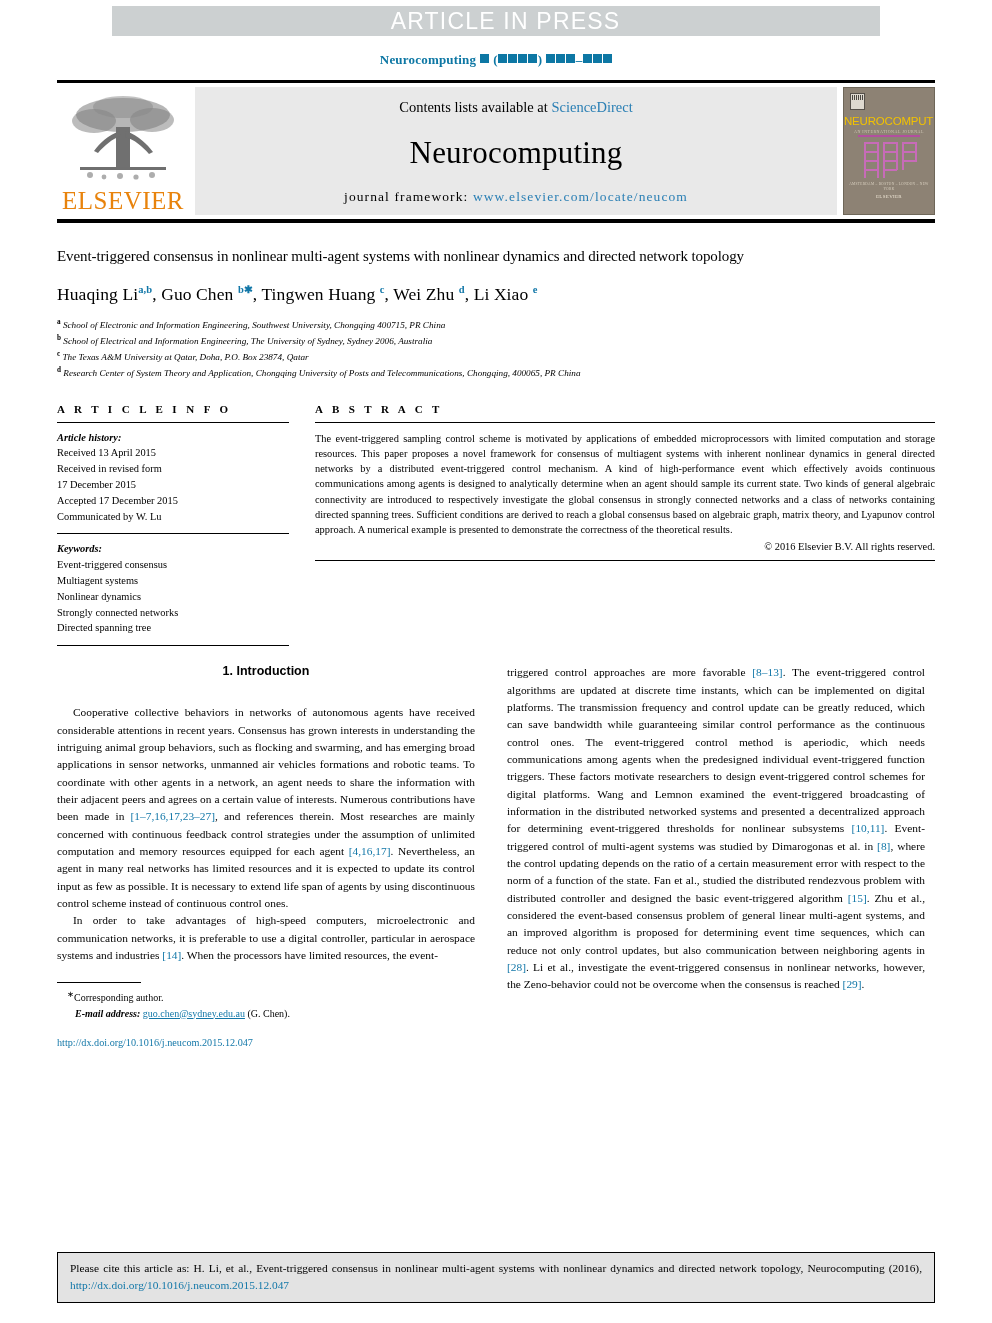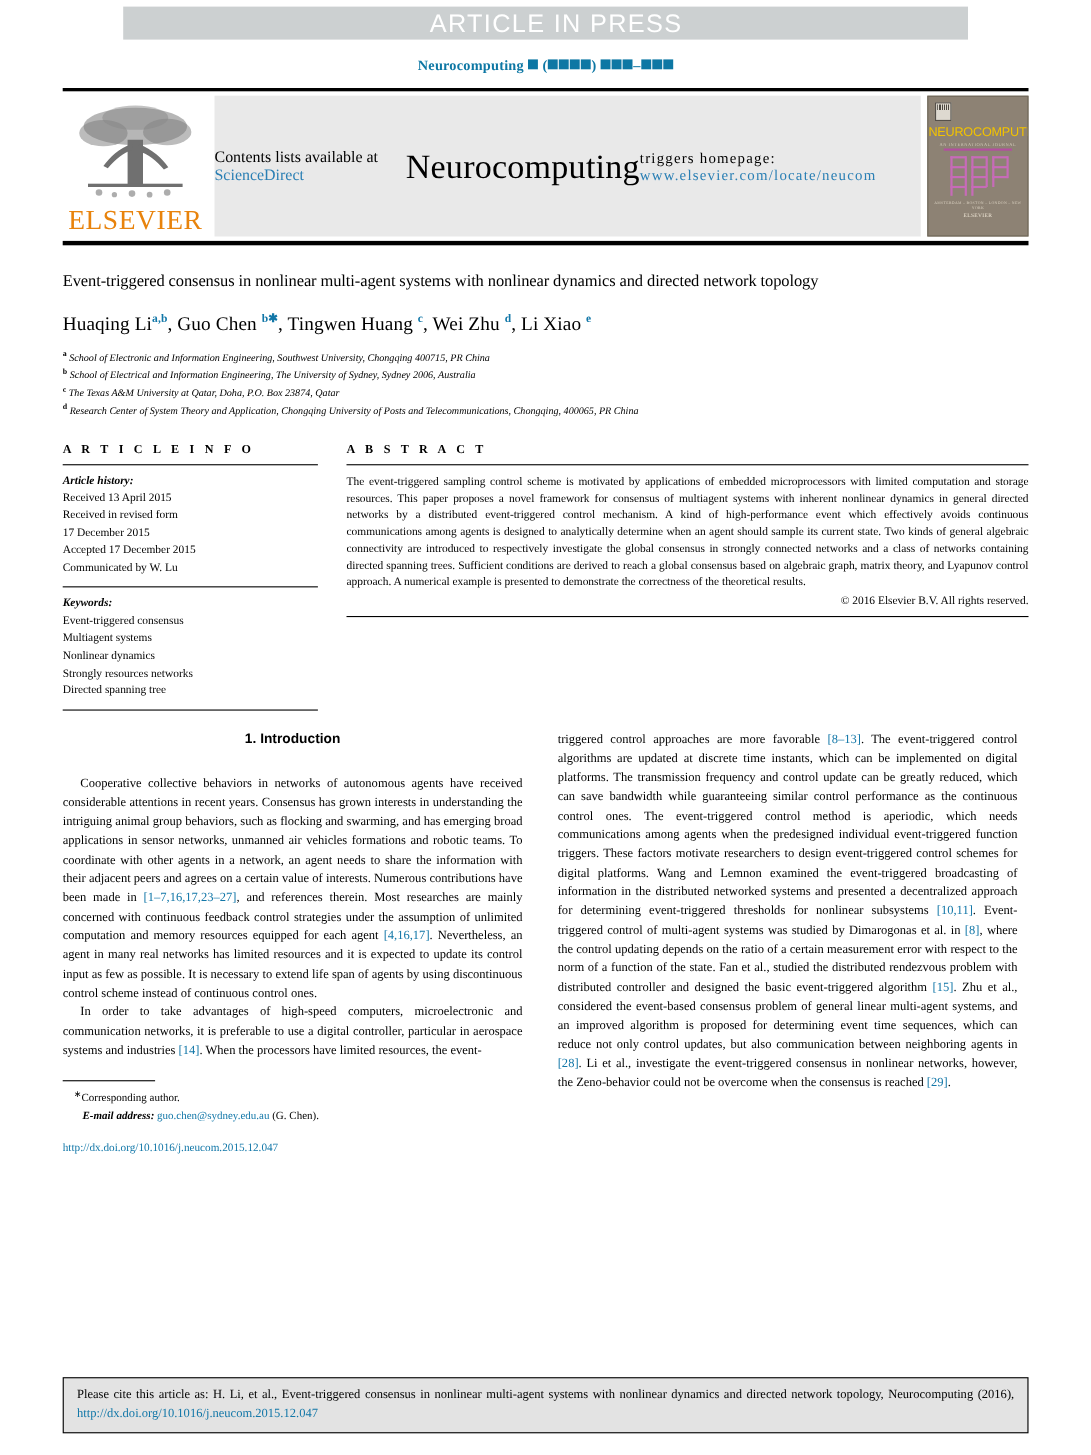--- a/index.html
+++ b/index.html
@@ -79,21 +79,21 @@
     color: #E8830C;
     letter-spacing: 0.5px;
     line-height: 1;
     margin-top: 1px;
     font-weight: normal;
   }
   .masthead-center {
     flex: 1 1 auto;
     background: #e9e9e9;
     display: flex;
-    flex-direction: row;
+    flex-direction: column;
     align-items: center;
     justify-content: space-between;
     padding: 12px 0 10px 0;
     margin: 0 6px;
   }
   .contents-line {
     font-size: 14.5px;
     font-family: "Liberation Serif", serif;
   }
   .sd-link { color: #2a7fb4; }
@@ -256,21 +256,21 @@
     width: 84px;
     border-top: 1px solid #000;
     margin: 18px 0 6px 0;
   }
   .footnote {
     font-size: 10px;
     line-height: 1.5;
     padding-left: 10px;
   }
   .footnote .em { font-style: italic; font-weight: bold; }
-  .mail-link { color: #1277a8; }
+  .mail-link { color: #1277a8; text-decoration: underline; }
 
   .doi-block { margin-top: 14px; font-size: 10.2px; line-height: 1.5; }
   .doi-link { color: #1277a8; }
 
   
   .cite-box {
     position: absolute;
     left: 57px;
     right: 57px;
     bottom: 20px;
@@ -322,21 +322,21 @@
     <div class="elsevier-word">ELSEVIER</div>
   </div>
 
   <div class="masthead-center">
     <div class="contents-line">
       <span>Contents lists available at</span>
       <span class="sd-link">ScienceDirect</span>
     </div>
     <div class="journal-title">Neurocomputing</div>
     <div class="homepage-line">
-      <span class="hp-label">triggers homepage:</span>
+      <span class="hp-label">journal framework:</span>
       <span class="homepage-url">www.elsevier.com/locate/neucom</span>
     </div>
   </div>
 
   <div class="cover-thumb">
     <div class="cover-minilogo"></div>
     <div class="cover-title">NEUROCOMPUTING</div>
     <div class="cover-sub">AN INTERNATIONAL JOURNAL</div>
     <div class="cover-rule"></div>
     <div class="cover-grid">
@@ -392,21 +392,21 @@
       <div>17 December 2015</div>
       <div>Accepted 17 December 2015</div>
       <div>Communicated by W. Lu</div>
     </div>
     <div class="rule-thin2"></div>
     <div class="info-group">
       <div class="lbl">Keywords:</div>
       <div>Event-triggered consensus</div>
       <div>Multiagent systems</div>
       <div>Nonlinear dynamics</div>
-      <div>Strongly resources networks</div>
+      <div>Strongly connected networks</div>
       <div>Directed spanning tree</div>
     </div>
     <div class="rule-thin2"></div>
   </div>
 
   <div class="col-abstract">
     <div class="section-caps">A B S T R A C T</div>
     <div class="rule-thin"></div>
     <div class="abstract-body">The event-triggered sampling control scheme is motivated by applications of embedded microprocessors with limited computation and storage resources. This paper proposes a novel framework for consensus of multiagent systems with inherent nonlinear dynamics in general directed networks by a distributed event-triggered control mechanism. A kind of high-performance event which effectively avoids continuous communications among agents is designed to analytically determine when an agent should sample its current state. Two kinds of general algebraic connectivity are introduced to respectively investigate the global consensus in strongly connected networks and a class of networks containing directed spanning trees. Sufficient conditions are derived to reach a global consensus based on algebraic graph, matrix theory, and Lyapunov control approach. A numerical example is presented to demonstrate the correctness of the theoretical results.</div>
     <div class="copyright-line">© 2016 Elsevier B.V. All rights reserved.</div>

